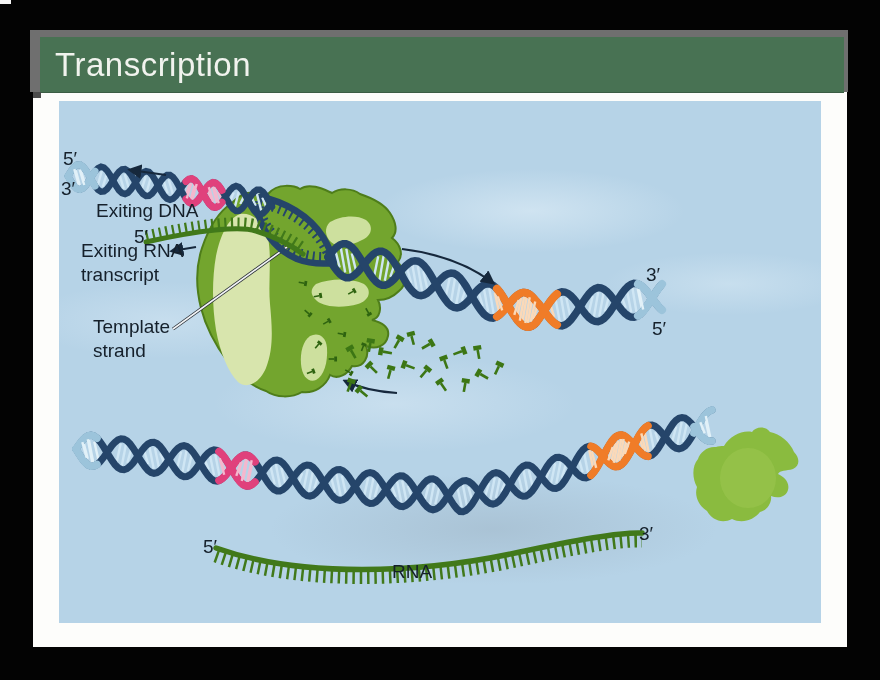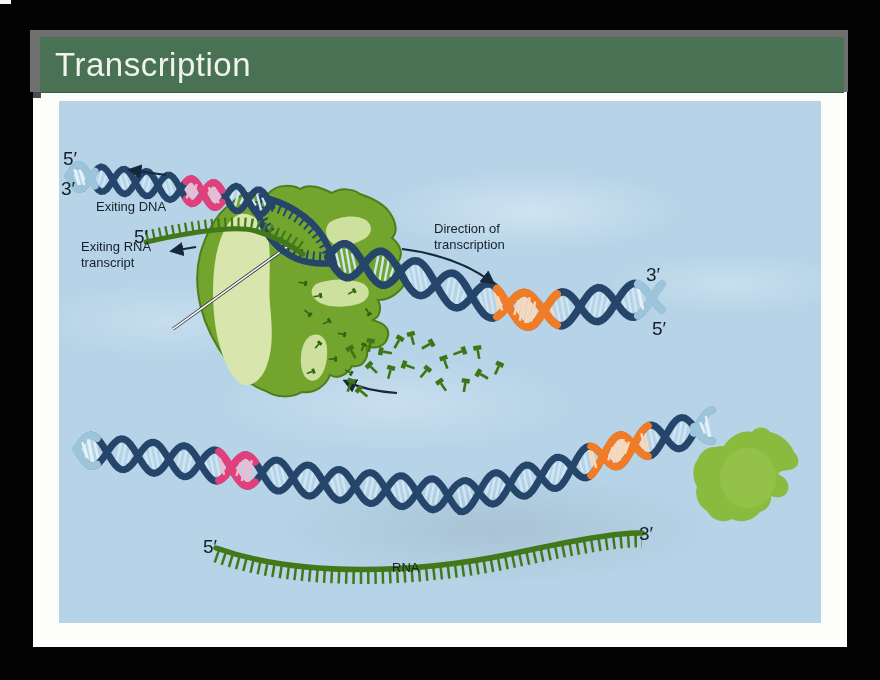--- a/index.html
+++ b/index.html
@@ -15,21 +15,21 @@
   #title-nub{position:absolute;left:33px;top:92px;width:8px;height:6px;background:#4c4c4c;}
   #diagram-panel{position:absolute;left:59px;top:101px;width:762px;height:522px;
      background-color:#b6d3e7;
      background-image:
        radial-gradient(ellipse 220px 60px at 62% 21%, rgba(228,241,249,.55), transparent 70%),
        radial-gradient(ellipse 260px 70px at 44% 58%, rgba(223,237,247,.45), transparent 70%),
        radial-gradient(ellipse 320px 80px at 57% 82%, rgba(138,153,167,.28), transparent 70%),
        radial-gradient(ellipse 200px 55px at 14% 42%, rgba(223,237,247,.40), transparent 70%),
        radial-gradient(ellipse 180px 45px at 88% 35%, rgba(226,240,248,.40), transparent 70%);}
   #art{position:absolute;left:0;top:0;width:880px;height:680px;z-index:5;}
-  .lbl{position:absolute;z-index:9;font-size:13px;line-height:1.26;color:#15202b;
+  .lbl{position:absolute;z-index:9;font-size:19px;line-height:1.26;color:#15202b;
        white-space:pre-line;}
   .prime{font-size:19px;}
 </style>
 </head>
 <body>
 
 <div id="stage">
   <div id="corner-artifact"></div>
   <div id="slide"></div>
   <div id="title-chrome"></div>
@@ -394,20 +394,20 @@
         </g>
       </g>
     </svg>
 
   <div class="lbl prime" style="left:63px;top:147px">5′</div>
   <div class="lbl prime" style="left:61px;top:177px">3′</div>
   <div class="lbl" style="left:96px;top:199px">Exiting DNA</div>
   <div class="lbl prime" style="left:134px;top:225px">5′</div>
   <div class="lbl" style="left:81px;top:239px">Exiting RNA
 transcript</div>
-  <div class="lbl" style="left:434px;top:221px">Direction of
-transcription</div>
+  <div class="lbl" style="left:93px;top:315px">Template
+strand</div>
   <div class="lbl prime" style="left:646px;top:263px">3′</div>
   <div class="lbl prime" style="left:652px;top:317px">5′</div>
   <div class="lbl prime" style="left:203px;top:535px">5′</div>
   <div class="lbl prime" style="left:639px;top:522px">3′</div>
   <div class="lbl" style="left:392px;top:560px">RNA</div>
 </div>
 
 </body></html>

